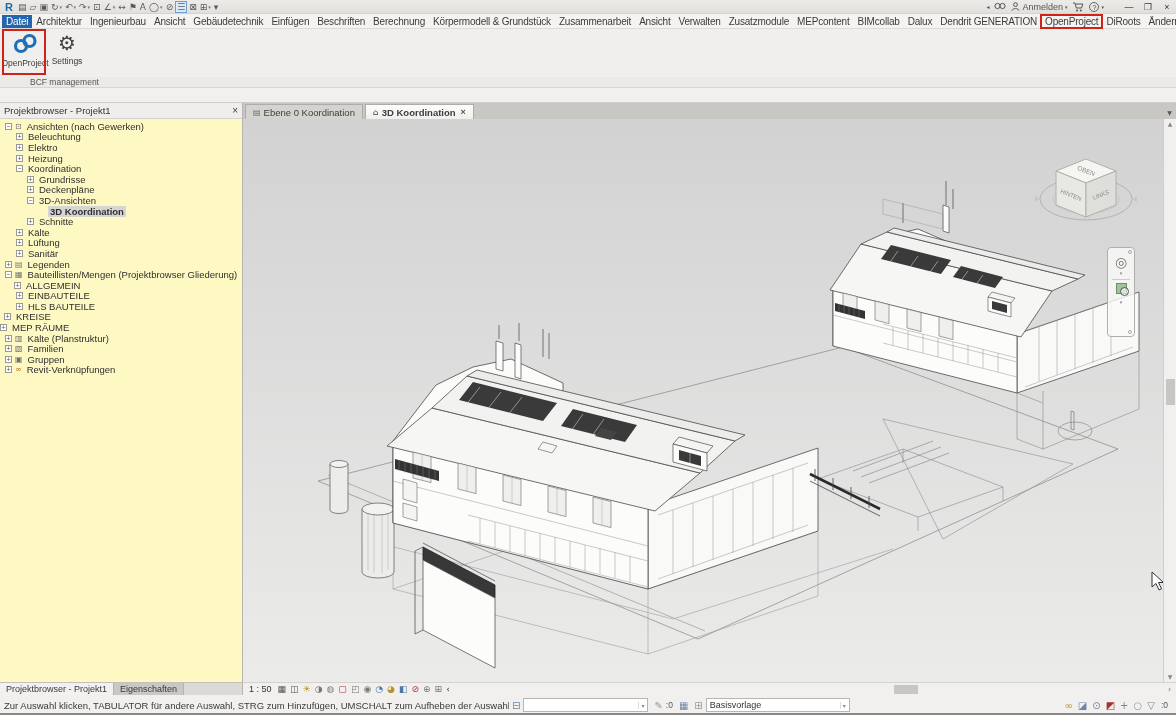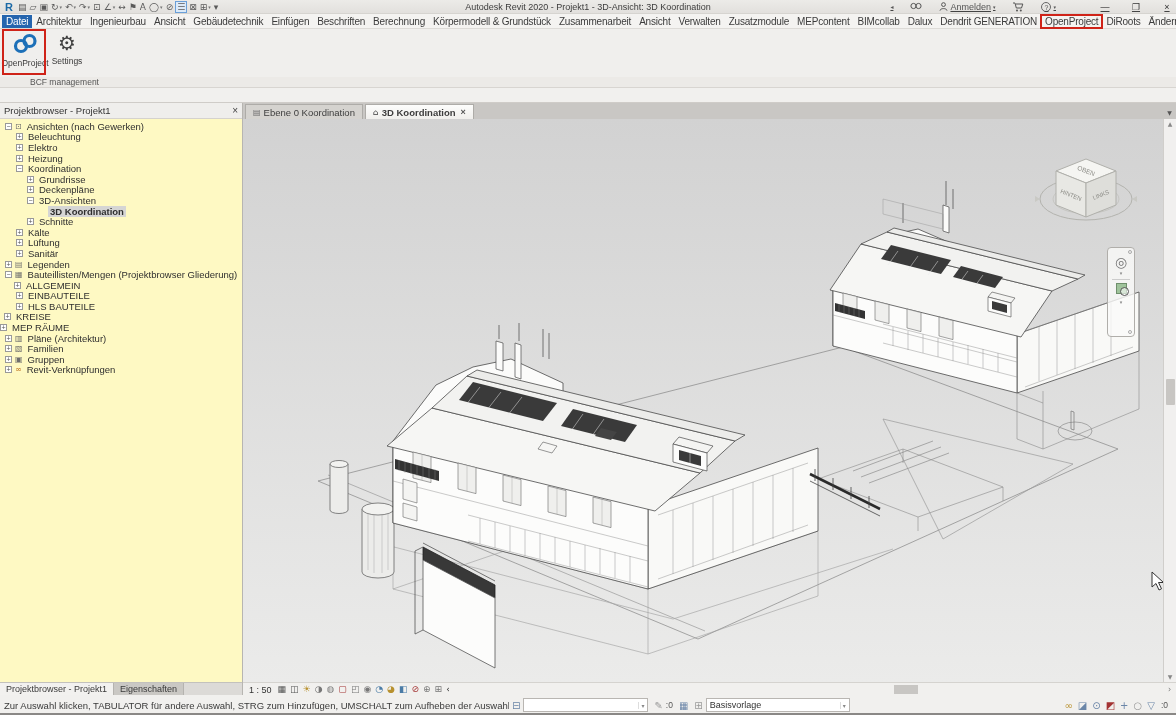--- a/index.html
+++ b/index.html
@@ -11,21 +11,21 @@
   
   #titlebar { height:14px; background:linear-gradient(#ecebe8,#e2e0dd); display:flex; align-items:center;
               font-size:9px; color:#444; padding:0 2px; border-bottom:1px solid #d6d4d0; }
   #qat { display:flex; align-items:center; gap:1px; }
   .qat-btn { display:flex; align-items:center; height:12px; padding:0 1px; color:#5a5a5a; font-size:9px; line-height:12px; }
   .qat-btn .g { font-size:9px; }
   .qat-btn .dd { font-size:5px; margin-left:1px; color:#777; }
   .qat-btn.active { border:1px solid #6a9fd8; background:#dceaf8; }
   .qat-logo { color:#1c6aa6; font-weight:bold; font-size:11px; padding:0 2px; }
   #title-text { position:absolute; left:0; right:0; text-align:center; pointer-events:none; color:#3c3c3c; }
-  #tb-right { margin-left:auto; display:flex; gap:17px; z-index:2;text-decoration:underline; }
+  #tb-right { margin-left:auto; display:flex; gap:5px; z-index:2; }
   .tbr-i { color:#555; font-size:9px; display:flex; align-items:center; gap:2px; }
   .help-circ { width:10px; height:10px; border:1px solid #666; border-radius:50%; text-align:center; line-height:9px; font-size:7px; }
   .win-btn { width:14px; text-align:center; color:#333; font-size:9px; }
 
   
   #ribbon-tabs { height:15px; background:#f4f3f1; display:flex; align-items:flex-end; padding-left:2px;
                  white-space:nowrap; border-bottom:1px solid #dddbd7; }
   .rtab { padding:1px 4px; font-size:10px; color:#3c3c3c; letter-spacing:-0.2px; }
   .rtab.active { background:#2565ae; color:#fff; }
   .rtab.hl-red { outline:2px solid #cf2318; outline-offset:-1px; }
@@ -67,21 +67,21 @@
   .vtab .vt-close { font-size:9px; color:#555; margin-left:2px; }
   #vtab-list { margin-left:auto; width:13px; text-align:center; font-size:6px; color:#555; padding-bottom:3px; }
   #canvas-row { flex:1; display:flex; }
   #canvas { position:relative; width:920px; height:563px; background:linear-gradient(#d2d2d2,#ebebea); overflow:hidden; }
   #canvas svg.model { position:absolute; left:0; top:0; }
   #vscroll { width:13px; background:#f1f0ef; border-left:1px solid #d0cecb; display:flex; flex-direction:column; align-items:center; }
   .scr-arrow { font-size:6px; color:#888; line-height:10px; height:10px; }
   #vthumb { width:9px; height:26px; background:#c8c6c3; border-radius:1px; margin-top:250px; }
   #vscroll .spacer { flex:1; }
   #bottom-row { height:13px; display:flex; align-items:center; background:#f1f0ee; border-top:1px solid #d5d3cf; }
-  #vcb { display:flex; align-items:flex-end; gap:3px; padding:0 6px; }
+  #vcb { display:flex; align-items:center; gap:3px; padding:0 6px; }
   #vcb .scale { font-size:9px; color:#333; margin-right:3px; }
   .vcb-i { font-size:9px; line-height:11px; }
   #hscroll { flex:1; height:13px; position:relative; background:#f1f0ee; }
   #hthumb { position:absolute; left:62%; top:2px; width:24px; height:9px; background:#c8c6c3; }
   #hscroll-right { width:13px; text-align:center; font-size:8px; color:#777; }
 
   
   #navbar { position:absolute; right:28px; top:128px; width:28px; height:90px; border:1px solid #b0aeaa;
             border-radius:4px; background:rgba(250,250,249,.8); display:flex; flex-direction:column; align-items:center; padding-top:6px; }
   #navbar .wheel { font-size:14px; color:#777; }
@@ -164,21 +164,20 @@
         <span class="g ico">⊠</span>
       </span>
       <span class="qat-btn">
         <span class="g ico">⊞</span>
         <span class="dd ico">▾</span>
       </span>
       <span class="qat-btn">
         <span class="g ico">▾</span>
       </span>
     </div>
-  <div id="title-text">Autodesk Revit 2020 - Projekt1 - 3D-Ansicht: 3D Koordination</div>
   <div id="tb-right">
     <span class="tbr-i ico" style="font-size:6px">◂</span>
     <span class="tbr-i">
       <svg width="12" height="9" viewBox="0 0 12 9">
           <circle cx="3.5" cy="4" r="2.6" fill="none" stroke="#555"></circle>
           <circle cx="8.5" cy="4" r="2.6" fill="none" stroke="#555"></circle>
         </svg>
     </span>
     <span class="tbr-i">
       <svg width="9" height="9" viewBox="0 0 9 9">
@@ -333,21 +332,21 @@
           <span class="texp">+</span>
           <span class="tlbl">KREISE</span>
         </div>
         <div class="trow" style="">
           <span class="texp">+</span>
           <span class="tlbl">MEP RÄUME</span>
         </div>
         <div class="trow" style="padding-left: 5px;">
           <span class="texp">+</span>
           <span class="tico ico">▥</span>
-          <span class="tlbl">Pläne (Architektur)</span>
+          <span class="tlbl">Kälte (Planstruktur)</span>
         </div>
         <div class="trow" style="padding-left: 5px;">
           <span class="texp">+</span>
           <span class="tico ico">▧</span>
           <span class="tlbl">Familien</span>
         </div>
         <div class="trow" style="padding-left: 5px;">
           <span class="texp">+</span>
           <span class="tico ico">▣</span>
           <span class="tlbl">Gruppen</span>

